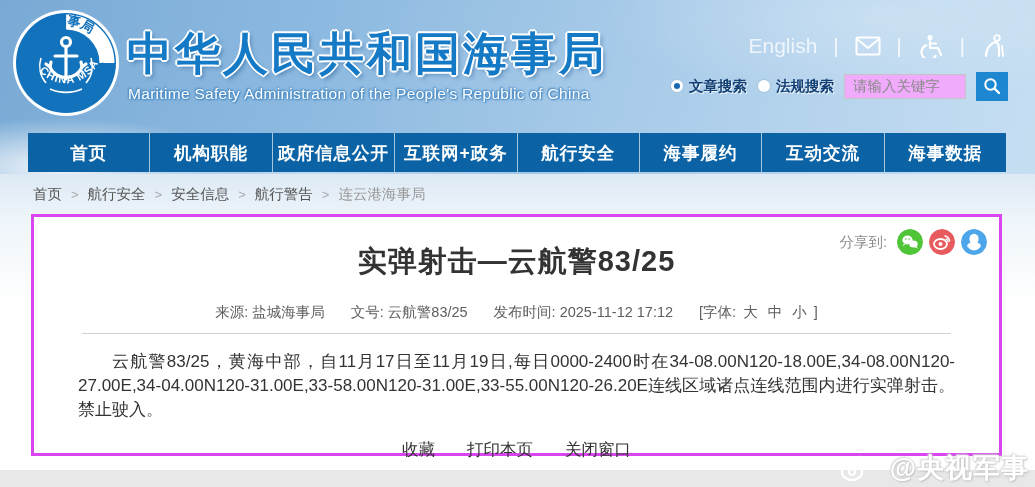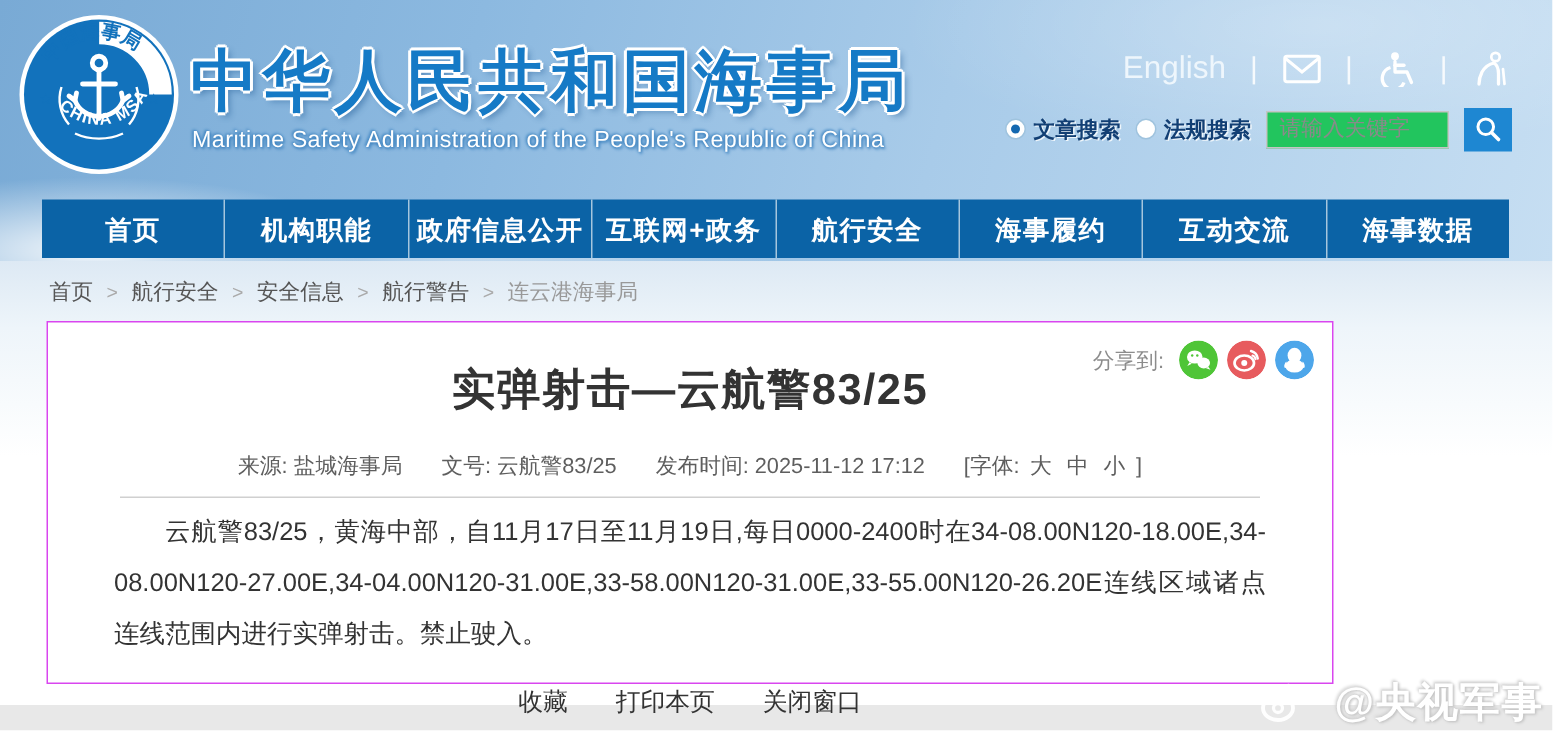--- a/index.html
+++ b/index.html
@@ -56,21 +56,21 @@
   }
   .radio-dot.checked::after {
     content:""; position:absolute; left:3px; top:3px; width:6px; height:6px;
     border-radius:50%; background:#1468b0;
   }
   .radio-label {
     font-size:14.5px; font-weight:bold; color:#123f74;
     text-shadow:1px 1px 0 rgba(255,255,255,.8);
   }
   .search-input {
-    width:122px; height:25px; border:1px solid #c4c4c4; background:#22c55e;
+    width:122px; height:25px; border:1px solid #c4c4c4; background:#f0abfc;
     font-size:14.5px; color:#333; padding:0 8px;
     font-family:"Liberation Sans","DejaVu Sans",sans-serif;
   }
   .search-input::placeholder { color:#8a8a8a; }
   .search-btn {
     width:32px; height:29px; background:#1e87d2; border:none; cursor:pointer;
     display:flex; align-items:center; justify-content:center;
   }
 
   
@@ -98,22 +98,22 @@
   .breadcrumb {
     position:absolute; left:33px; top:185px;
     font-size:14.5px; color:#555; display:flex; gap:9px; align-items:center;
   }
   .crumb { cursor:pointer; }
   .crumb-sep { color:#aaa; font-size:13px; }
   .crumb-last { color:#999; cursor:default; }
 
   
   .content-box {
-    position:absolute; left:31px; top:214px; width:858px; height:242px;
-    background:#fff; border:1px solid #d946ef;
+    position:absolute; left:31px; top:214px; width:971px; height:242px;
+    background:#fff; border:3px solid #d946ef;
   }
   .share-row {
     position:absolute; top:12px; right:12px;
     display:flex; align-items:center; gap:6px;
   }
   .share-label { font-size:14.5px; color:#8c8c8c; margin-right:4px; }
   .share-icon { width:26px; height:26px; border-radius:50%; cursor:pointer; display:block; }
 
   .article-title {
     margin-top:25px; text-align:center;
@@ -121,22 +121,22 @@
   }
   .meta-row {
     margin-top:21px; text-align:left; font-size:14.5px; color:#5e5e5e;
     display:flex; justify-content:center; gap:26px; align-items:center;
   }
   .meta-item { white-space:nowrap; }
   .font-switch { cursor:pointer; padding:0 3px; }
   .divider { margin:11px 48px 0 48px; border-bottom:1px solid #d0d0d0; }
 
   .article-body {
-    margin:6px 44px 0 44px;
-    font-size:17px; line-height:34px; color:#333;
+    margin:16px 44px 0 44px;
+    font-size:17px; line-height:24px; color:#333;
     text-indent:2em; text-align:justify;
   }
 
   .actions-row {
     margin-top:17px; display:flex; justify-content:center; gap:32px;
     font-size:16.5px; color:#333;
   }
   .action-link { cursor:pointer; }
 
   

